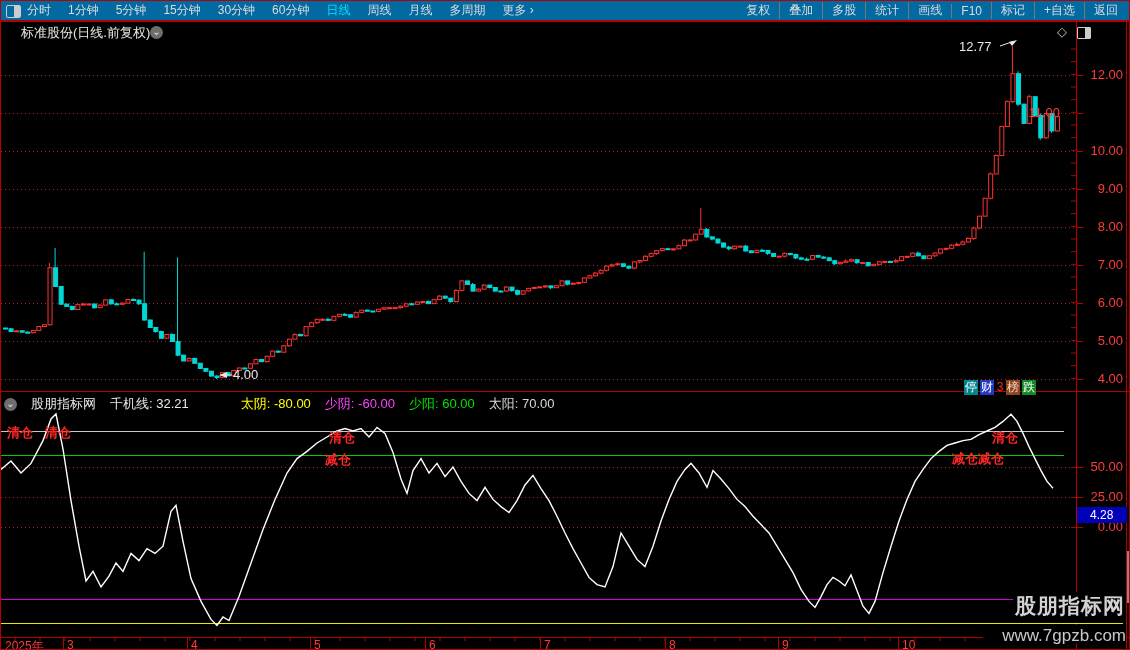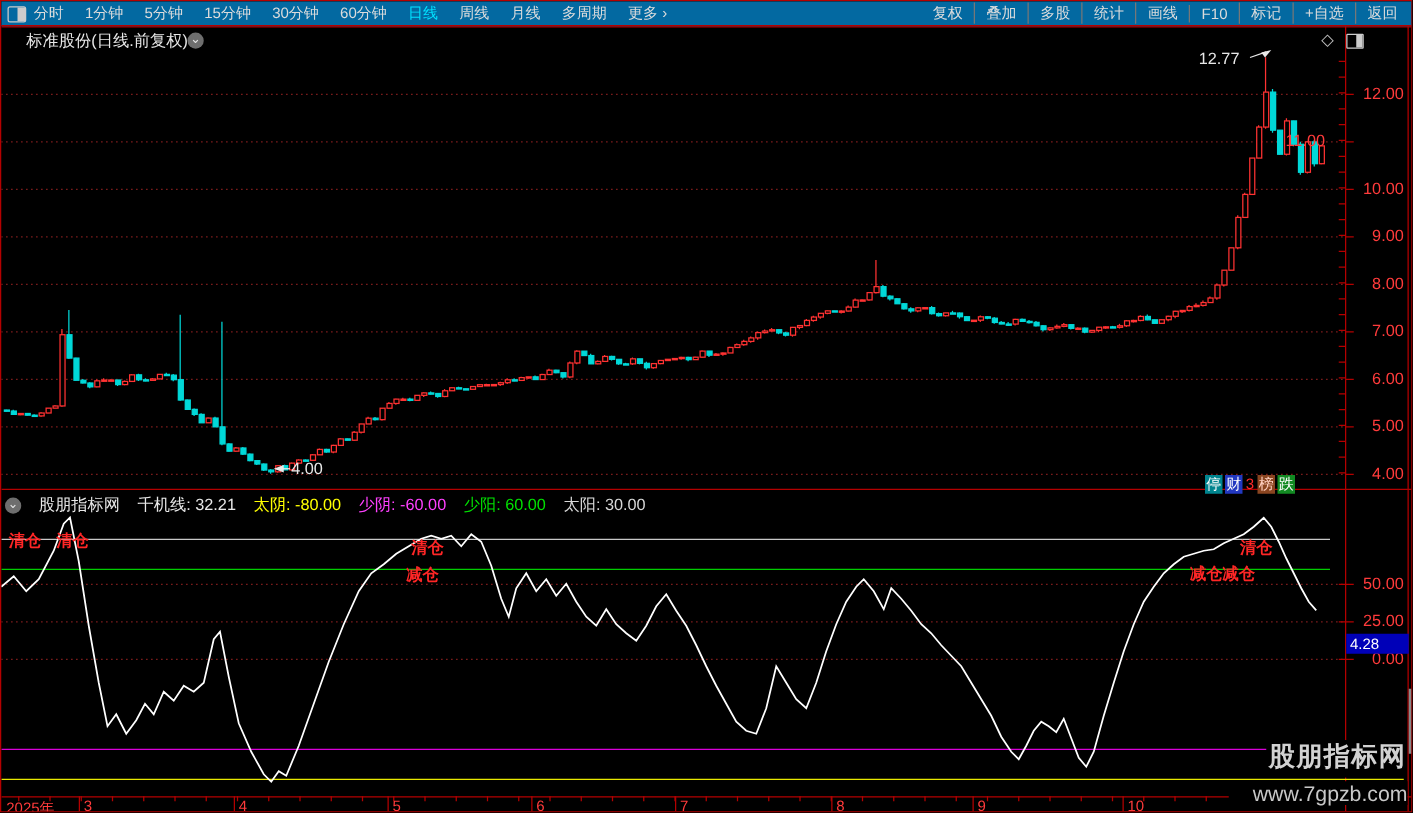--- a/index.html
+++ b/index.html
@@ -34,21 +34,21 @@
   #indheader{position:absolute;left:3px;top:394px;display:flex;gap:14px;align-items:center;z-index:3;font-size:13px;}
   .indh{white-space:nowrap;}
   
   .anno{position:absolute;font-size:13px;color:#e8e8e8;z-index:3;}
   .trade{position:absolute;font-size:13px;font-weight:bold;color:#ff2626;z-index:3;white-space:nowrap;}
   
   #badges{position:absolute;left:963px;top:379px;display:flex;gap:2px;z-index:3;}
   .badge{height:15px;min-width:14px;line-height:15px;font-size:12px;text-align:center;color:#fff;}
   
   #valbadge{position:absolute;left:1076px;top:506px;width:50px;height:16px;background:#0000b8;color:#fff;
-            font-size:12px;line-height:16px;padding-left:3px;box-sizing:border-box;z-index:3;}
+            font-size:12px;line-height:16px;padding-left:13px;box-sizing:border-box;z-index:3;}
   
   .month{position:absolute;top:637px;font-size:12px;color:#ff3b3b;z-index:3;}
   
   #wm1{position:absolute;left:1012px;top:591px;width:112px;height:30px;background:#000;z-index:5;
        text-align:right;font-size:21px;font-weight:bold;color:#d2d2d2;letter-spacing:1px;line-height:28px;}
   #wm2{position:absolute;left:982px;top:624px;width:143px;height:19px;background:#000;z-index:5;
        text-align:right;font-size:17px;color:#c8c8c8;line-height:22px;}
   
   #sbthumb{position:absolute;left:1126px;top:550px;width:3px;height:52px;background:#8a8a8a;z-index:3;}
   
@@ -657,24 +657,24 @@
       <div class="month" style="left: 543px;">7</div>
       <div class="month" style="left: 668px;">8</div>
       <div class="month" style="left: 781px;">9</div>
       <div class="month" style="left: 901px;">10</div>
     </div>
 
   <div id="indheader">
     <span class="cicon">⌄</span>
   <span class="indh" style="color: rgb(232, 232, 232);">股朋指标网</span>
       <span class="indh" style="color: rgb(232, 232, 232);">千机线: 32.21</span>
-      <span class="indh" style="color: rgb(255, 255, 0);">太阴: -80.00</span>
+      <span class="indh" style="color: rgb(255, 255, 0); margin-left: 38px;">太阴: -80.00</span>
       <span class="indh" style="color: rgb(255, 64, 255);">少阴: -60.00</span>
       <span class="indh" style="color: rgb(0, 224, 0);">少阳: 60.00</span>
-      <span class="indh" style="color: rgb(216, 216, 216);">太阳: 30.00</span>
+      <span class="indh" style="color: rgb(216, 216, 216);">太阳: 70.00</span>
     </div>
 
   <div class="anno" style="left:958px;top:38px;">12.77</div>
   <div class="anno" style="left:232px;top:366px;">4.00</div>
 
   <div id="badges">
       <span class="badge" style="background: rgb(0, 132, 142); color: rgb(255, 255, 255);">停</span>
       <span class="badge" style="background: rgb(34, 56, 192); color: rgb(255, 255, 255);">财</span>
       <span class="badge" style="background: transparent; color: rgb(255, 42, 42); min-width: 8px;">3</span>
       <span class="badge" style="background: rgb(138, 69, 32); color: rgb(255, 208, 192);">榜</span>

